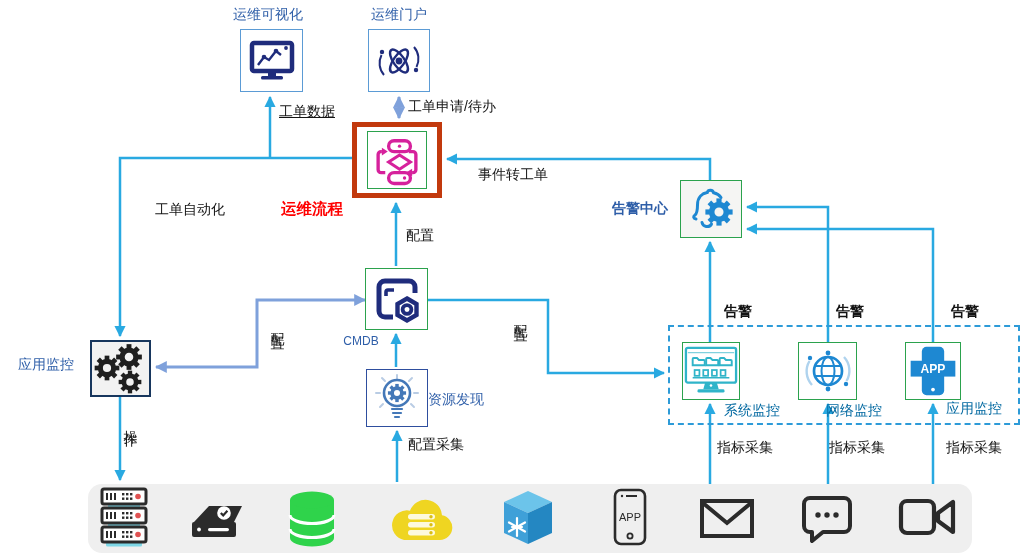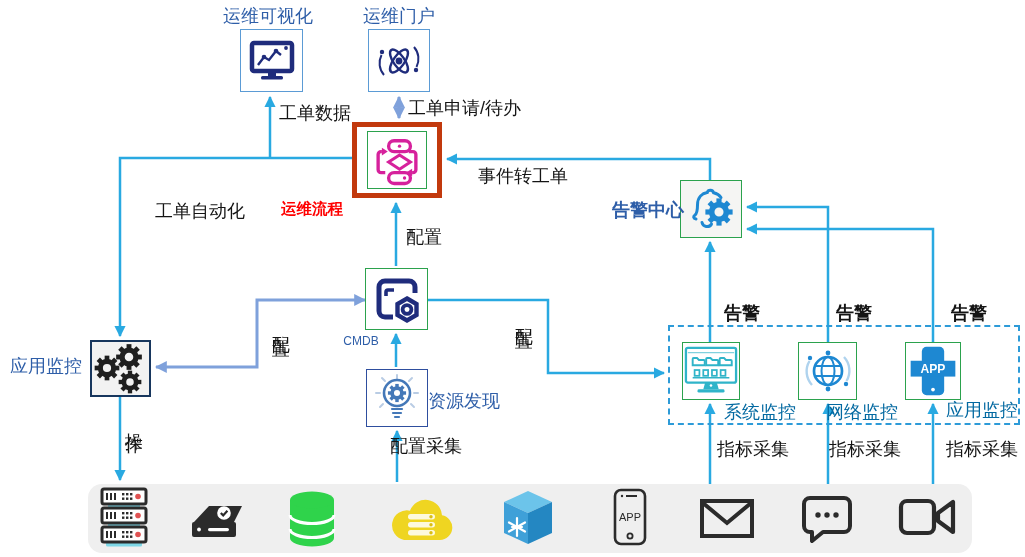--- a/index.html
+++ b/index.html
@@ -2,21 +2,21 @@
 <html><head>
 <meta charset="utf-8">
 <style>
   html,body{margin:0;padding:0;background:#fff;}
   .canvas{
     position:relative;width:1025px;height:557px;background:#fff;overflow:hidden;
     font-family:"Liberation Sans","DejaVu Sans",sans-serif;color:#111;
   }
   .layer{position:absolute;left:0;top:0;width:1025px;height:557px;}
   .node{position:absolute;box-sizing:border-box;display:flex;align-items:center;justify-content:center;background:#fff;}
-  .lbl{position:absolute;font-size:18px;line-height:1.15;color:#141414;white-space:nowrap;}
+  .lbl{position:absolute;font-size:14px;line-height:1.15;color:#141414;white-space:nowrap;}
   .lbl.blue{color:#2E5EA8;}
   .lbl.dark{color:#0369a1;}
   .lbl.red{color:#FF0000;font-weight:bold;}
   .lbl.bold{font-weight:bold;}
   .lbl.center{text-align:center;}
   .vtext{writing-mode:vertical-rl;text-orientation:upright;letter-spacing:3px;}
   .process-outer{border:5px solid #C2390D;background:#fff;}
   .process-inner{box-sizing:border-box;width:60px;height:58px;border:1.5px solid #2BA24D;background:#fff;display:flex;align-items:center;justify-content:center;}
   .greenbox{border:1.5px solid #2BA24D;}
   .bluebox{border:1.5px solid #5B9BD5;}
@@ -222,28 +222,28 @@
   <div class="node greenbox" style="left:905px;top:342px;width:56px;height:58px;">
     <svg width="52" height="54" viewBox="0 0 54 58">
       <rect x="15" y="3" width="24" height="52" rx="5" fill="#1E88D2"></rect>
       <rect x="3" y="18" width="48" height="17" fill="#1E88D2"></rect>
       <text x="27" y="31.5" text-anchor="middle" font-size="13" font-weight="bold" fill="#fff" font-family="Liberation Sans, DejaVu Sans, sans-serif">APP</text>
       <circle cx="27" cy="49" r="2" fill="#fff"></circle>
     </svg>
   </div>
   <div class="lbl dark" style="left:946px;top:400px;">应用监控</div>
 
-  <div class="lbl" style="left:279px;top:103px;">工单数据</div>
+  <div class="lbl" style="left:279px;top:103px;text-decoration:underline;">工单数据</div>
   <div class="lbl" style="left:408px;top:98px;">工单申请/待办</div>
   <div class="lbl" style="left:478px;top:166px;text-align:right;">事件转工单</div>
   <div class="lbl" style="left:127px;top:201px;margin-left:28px;">工单自动化</div>
   <div class="lbl" style="left:406px;top:227px;">配置</div>
   <div class="lbl vtext" style="left:270px;top:322px;">配置</div>
   <div class="lbl vtext" style="left:513px;top:314px;">配置</div>
-  <div class="lbl" style="left:390px;top:436px;">配置采集</div>
+  <div class="lbl" style="left:408px;top:436px;">配置采集</div>
   <div class="lbl vtext" style="left:123px;top:419px;">操作</div>
   <div class="lbl bold" style="left:724px;top:303px;">告警</div>
   <div class="lbl bold" style="left:836px;top:303px;">告警</div>
   <div class="lbl bold" style="left:951px;top:303px;">告警</div>
   <div class="lbl" style="left:717px;top:439px;">指标采集</div>
   <div class="lbl" style="left:829px;top:439px;">指标采集</div>
   <div class="lbl" style="left:946px;top:439px;">指标采集</div>
 
   <div class="strip" style="left:88px;top:484px;width:884px;height:69px;"></div>
 

